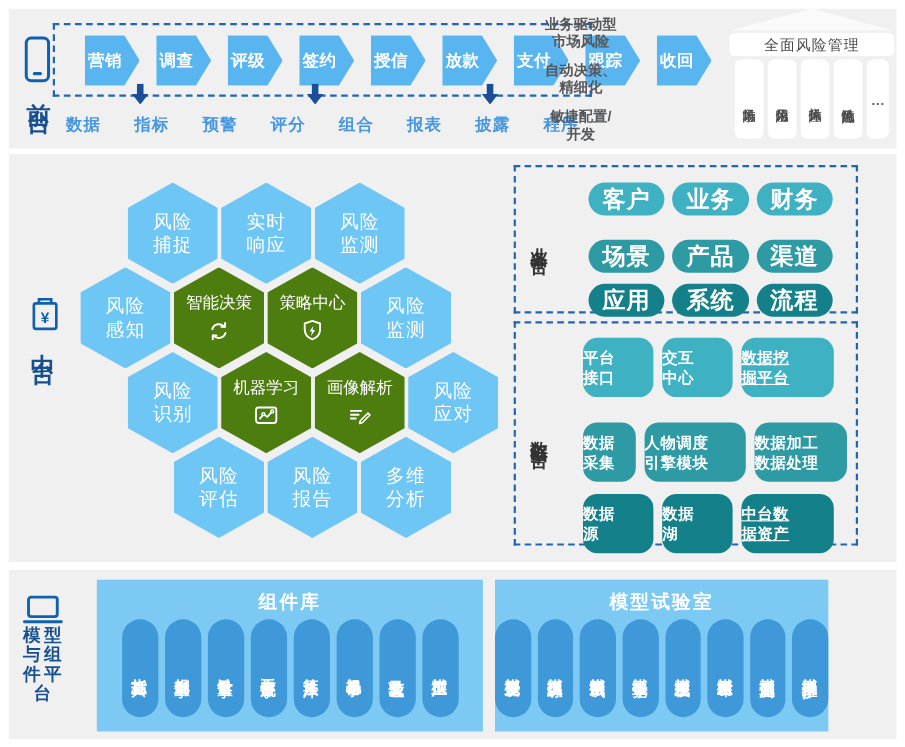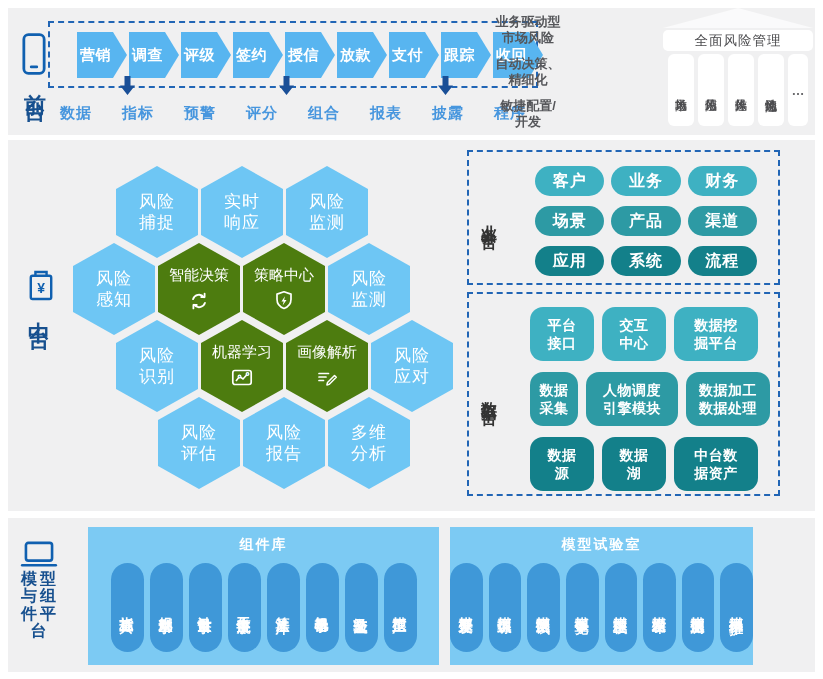--- a/index.html
+++ b/index.html
@@ -19,21 +19,21 @@
     writing-mode:vertical-rl;text-orientation:upright;letter-spacing:6px;line-height:1;
   }
   .rail-label-wrap{
     position:absolute;color:#17508f;font-weight:bold;font-size:16px;
     width:48px;line-height:1.08;letter-spacing:3px;word-break:break-all;text-align:center;
   }
 
   
   .flow-box{position:absolute;left:40px;top:13px;width:490px;height:67px;
     border:2px dashed #2165b5;box-sizing:border-box;}
-  .flow-arrows{position:absolute;left:49px;top:24px;display:flex;gap:2px;padding-left:20px;}
+  .flow-arrows{position:absolute;left:49px;top:24px;display:flex;gap:15px;padding-left:20px;}
   .step-arrow{
     width:50px;height:46px;background:#58b5f0;color:#fff;font-size:15px;font-weight:bold;
     display:flex;align-items:center;justify-content:center;box-sizing:border-box;padding-right:13px;
     clip-path:polygon(0 0,72% 0,100% 50%,72% 100%,0 100%);letter-spacing:0.5px;
   }
   .down-arrow{position:absolute;top:68px;width:15px;height:19px;background:#1a4f97;
     clip-path:polygon(30% 0,70% 0,70% 50%,100% 50%,50% 100%,0 50%,30% 50%);}
   .flow-labels{position:absolute;left:52px;top:96px;width:466px;display:flex;
     justify-content:space-between;color:#4796de;font-size:15px;font-weight:bold;letter-spacing:1px;}
   .features{position:absolute;left:467px;top:6px;width:106px;color:#55565a;
@@ -61,34 +61,34 @@
 
   
   .dash-box{position:absolute;left:459px;width:313px;border:2px dashed #2165b5;box-sizing:border-box;}
   #business-box{top:10px;height:135px;}
   #data-box{top:152px;height:204px;}
   .box-label{position:absolute;left:12px;top:50%;transform:translateY(-50%);
     writing-mode:vertical-rl;text-orientation:upright;font-size:16px;font-weight:bold;
     color:#333333;letter-spacing:3px;line-height:1;}
   .b-rows{position:absolute;left:66px;top:14px;width:222px;}
   .b-row{display:flex;gap:7px;margin-bottom:10px;}
-  .b-pill{flex:1;height:30px;border-radius:15px;color:#fff;font-size:16px;font-weight:bold;
+  .b-pill{flex:1;height:30px;border-radius:15px;color:#fff;font-size:21px;font-weight:bold;
     display:flex;align-items:center;justify-content:center;letter-spacing:1px;}
   .d-rows{position:absolute;left:61px;top:13px;width:240px;}
   .d-row{display:flex;gap:8px;margin-bottom:11px;}
   .d-pill{height:54px;border-radius:13px;color:#fff;font-size:14px;font-weight:bold;
-    display:flex;flex-direction:column;align-items:center;justify-content:center;line-height:1.3;letter-spacing:0.5px;}
-  .tr1{background:#3eb1c2;} .tr2{background:#2d9aa4;} .tr3{background:#13808a;}
-  .w48{width:48px;} .w64{width:64px;} .w84{width:84px;} .w92{width:92px;} .w96{width:84px;}
+    display:flex;flex-direction:column;align-items:flex-start;justify-content:center;line-height:1.3;letter-spacing:0.5px;}
+  .tr1{background:#3eb1c2;} .tr2{background:#2d9aa4;margin-top:12px;} .tr3{background:#13808a;}
+  .w48{width:48px;} .w64{width:64px;} .w84{width:84px;} .w92{width:92px;} .w96{width:84px;text-decoration:underline;}
 
   
   .panel{position:absolute;top:9px;height:138px;background:#7ccaf3;}
   #panel-lib{left:80px;width:351px;}
   #panel-lab{left:442px;width:303px;}
-  .panel-title{text-align:center;color:#fff;font-size:14px;font-weight:bold;
+  .panel-title{text-align:center;color:#fff;font-size:17px;font-weight:bold;
     padding-top:9px;letter-spacing:2px;}
   .panel-pills{position:absolute;top:36px;left:0;right:0;display:flex;justify-content:center;gap:6px;}
   .v-pill{width:33px;height:89px;background:#3f98d8;border-radius:17px;
     display:flex;align-items:center;justify-content:center;color:#fff;font-size:14px;font-weight:bold;}
   .v-pill .vtxt{writing-mode:vertical-rl;text-orientation:upright;letter-spacing:1px;line-height:1;}
 </style>
 </head>
 <body>
 
 <div class="band" id="band1">

